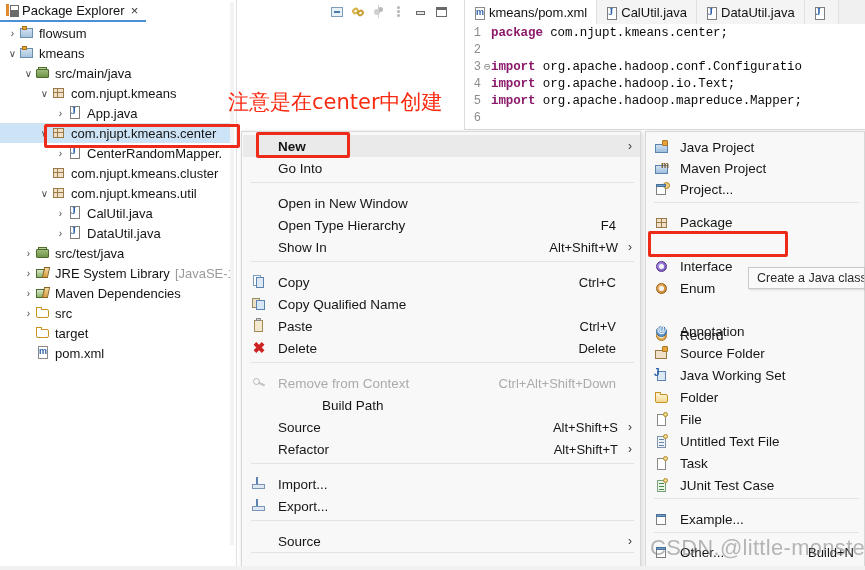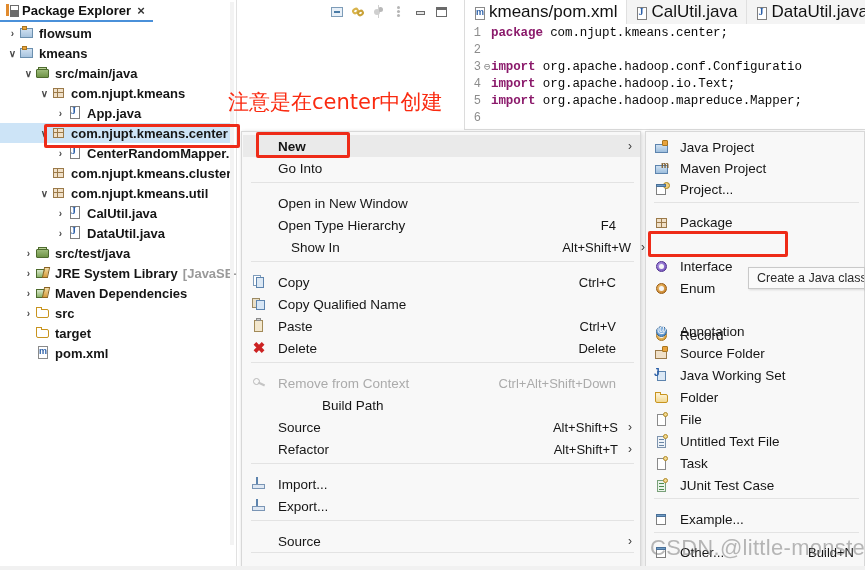--- a/index.html
+++ b/index.html
@@ -6,21 +6,21 @@
   body{
     width:865px;height:570px;overflow:hidden;position:relative;
     background:#ffffff;
     font-family:"Liberation Sans",sans-serif;
     font-size:13px;color:#1a1a1a;
     -webkit-font-smoothing:antialiased;
   }
   #root{position:absolute;inset:0;}
 
   
-  #explorer{position:absolute;left:0;top:0;width:237px;height:516px;background:#ffffff;font-weight:bold;}
+  #explorer{position:absolute;left:0;top:0;width:237px;height:516px;background:#ffffff;}
   #explorer-tabbar{position:absolute;left:0;top:0;width:237px;height:23px;
      background:#ffffff;border-bottom:1px solid #d6d6d6;}
   .view-tab{position:absolute;left:0;top:0;height:22px;display:flex;align-items:center;
      padding:0 8px 0 6px;background:#ffffff;border-bottom:2px solid #4a90d9;
      box-sizing:border-box;}
   .view-tab .vt-label{font-size:13px;color:#111;margin:0 6px 0 5px;}
   .vt-close{font-size:13px;color:#333;line-height:1;}
   .pe-icon{width:11px;height:12px;position:relative;display:inline-block;}
   .pe-icon:before{content:"";position:absolute;left:0;top:0;width:3px;height:12px;background:#e08a2e;}
   .pe-icon:after{content:"";position:absolute;left:4px;top:1px;width:7px;height:4px;
@@ -81,21 +81,21 @@
   .ic-filter:after{content:"";position:absolute;left:6px;top:2px;width:5px;height:5px;border-radius:50%;background:#b9b9b9;}
   .ic-min:before{content:"";position:absolute;left:2px;top:6px;width:9px;height:4px;border:1px solid #6a6a6a;background:#e6e6e6;box-sizing:border-box;}
   .ic-max:before{content:"";position:absolute;left:1px;top:2px;width:11px;height:10px;border:1px solid #6a6a6a;background:#fff;box-sizing:border-box;}
   .ic-max:after{content:"";position:absolute;left:2px;top:3px;width:9px;height:2px;background:#6a6a6a;}
   #explorer-tb-sep{position:absolute;left:378px;top:5px;width:1px;height:13px;background:#d0d0d0;}
 
   
   #editor{position:absolute;left:465px;top:0;width:400px;height:130px;background:#ffffff;}
   #editor-tabbar{position:absolute;left:0;top:0;width:400px;height:24px;background:#f0f0f0;
      border-bottom:1px solid #d4d4d4;display:flex;align-items:stretch;}
-  .ed-tab{display:flex;align-items:center;padding:0 9px 0 7px;font-size:17px;color:#121212;
+  .ed-tab{display:flex;align-items:center;padding:0 9px 0 7px;font-size:13px;color:#121212;
      background:#f4f4f4;border-right:1px solid #e0e0e0;white-space:nowrap;}
   .ed-tab.active{background:#ffffff;}
   .ed-tab .et-ico{width:12px;height:13px;position:relative;margin-right:5px;flex:0 0 12px;}
   #editor-code{position:absolute;left:0;top:24px;width:400px;height:106px;background:#ffffff;
      font-family:"Liberation Mono",monospace;font-size:12.5px;}
   #gutter{position:absolute;left:0;top:0;width:18px;height:106px;background:#ffffff;}
   .ln{position:absolute;right:2px;font-family:"Liberation Mono",monospace;font-size:12px;color:#8c8c8c;}
   .fold{position:absolute;left:21px;font-size:11px;color:#8c8c8c;font-family:"Liberation Mono",monospace;}
   .code-line{position:absolute;left:26px;white-space:pre;font-family:"Liberation Mono",monospace;
      font-size:12.5px;color:#0a0a0a;letter-spacing:-0.1px;}
@@ -408,21 +408,21 @@
       </div>
       <div class="mi" style="top: 60px;">
         <span class="mi-ico "></span>
         <span class="mi-label">Open in New Window</span>
       </div>
       <div class="mi" style="top: 82px;">
         <span class="mi-ico "></span>
         <span class="mi-label">Open Type Hierarchy</span>
         <span class="mi-accel">F4</span>
       </div>
-      <div class="mi" style="top: 104px; padding-left: 13px;">
+      <div class="mi" style="top: 104px;">
         <span class="mi-ico "></span>
         <span class="mi-label">Show In</span>
         <span class="mi-accel" style="right: 22px;">Alt+Shift+W</span>
         <span class="mi-arrow">›</span>
       </div>
       <div class="mi" style="top: 139px;">
         <span class="mi-ico ic-copy"></span>
         <span class="mi-label">Copy</span>
         <span class="mi-accel">Ctrl+C</span>
       </div>

